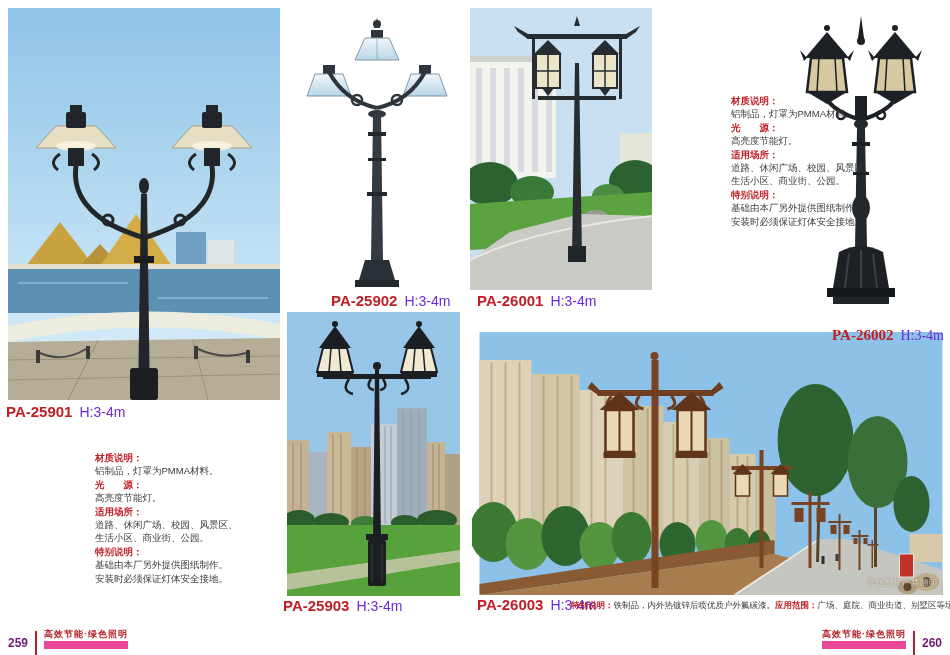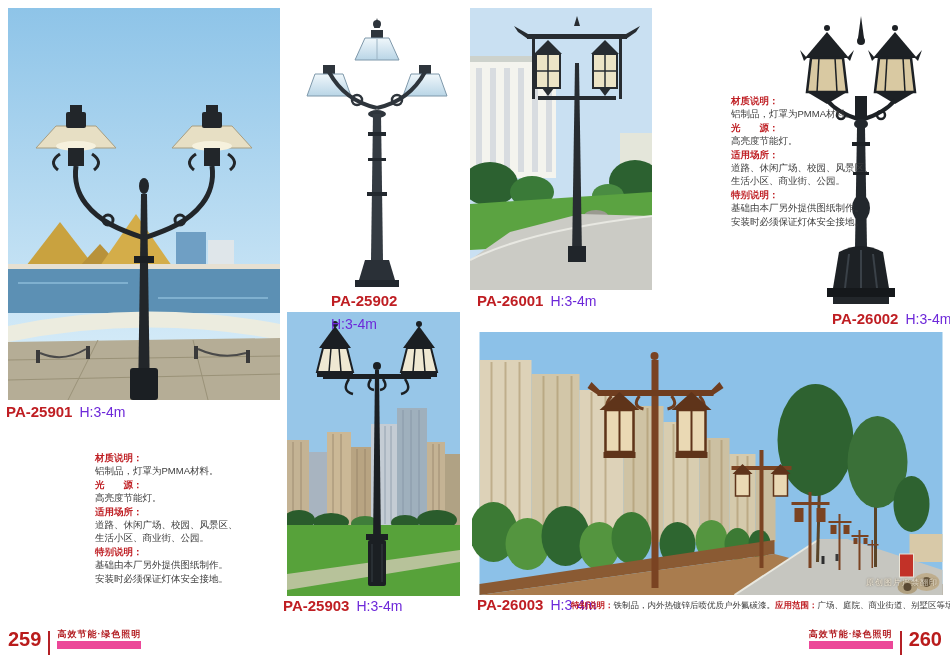--- a/index.html
+++ b/index.html
@@ -11,21 +11,21 @@
   .photo svg{display:block;width:100%;height:100%;}
   .prod-label{position:absolute;display:flex;align-items:baseline;gap:7px;white-space:nowrap;}
   .prod-label .code{font-weight:700;font-size:15px;color:#bf1e23;}
   .prod-label .spec{font-size:14px;color:#6d28d9;}
   .spec-block{position:absolute;width:215px;font-size:9.5px;line-height:13.4px;color:#3c3c3c;}
   .spec-block div{white-space:nowrap;}
   .spec-block .lbl{color:#bf1e23;font-weight:700;}
   .tech-note{position:absolute;font-size:8.5px;color:#3c3c3c;white-space:nowrap;}
   .tech-note .lbl{color:#bf1e23;font-weight:700;}
   .footer{position:absolute;top:619px;display:flex;align-items:flex-end;padding-bottom:3px;}
-  .footer .pg-num{font-size:20px;font-weight:700;color:#b91c1c;line-height:1;}
+  .footer .pg-num{font-size:12px;font-weight:700;color:#701a75;line-height:1;}
   .footer .slogan{font-size:9px;font-weight:700;color:#b42025;letter-spacing:1px;line-height:1;padding-bottom:2px;border-bottom:8px solid #ec4899;}
   .footer .v-rule{width:2px;background:#b42025;height:30px;margin:0 7px;position:relative;top:12px;}
   .watermark{position:absolute;right:12px;bottom:7px;font-size:8px;letter-spacing:1px;color:#efe8d6;opacity:.9;text-shadow:0 0 2px rgba(60,40,20,.8);}
 </style>
 </head>
 <body>
 
 <div class="page">
 
   <div class="photo" style="left:8px;top:8px;width:272px;height:392px;">
@@ -386,29 +386,29 @@
       <rect x="342" y="224" width="3" height="8" fill="#2e2e2e"></rect>
       <rect x="356" y="222" width="3" height="7" fill="#3a3a3a"></rect>
     </svg>
     <div class="watermark">原创图片严禁翻印</div>
   </div>
 
   <div class="prod-label" style="left:6px;top:403px;">
     <span class="code">PA-25901</span>
     <span class="spec">H:3-4m</span>
   </div>
-  <div class="prod-label" style="left:331px;top:292px;flex-direction:column;">
+  <div class="prod-label" style="left:331px;top:292px;">
     <span class="code">PA-25902</span>
     <span class="spec">H:3-4m</span>
   </div>
   <div class="prod-label" style="left:477px;top:292px;">
     <span class="code">PA-26001</span>
     <span class="spec">H:3-4m</span>
   </div>
-  <div class="prod-label" style="left:832px;top:310px;">
+  <div class="prod-label" style="left:832px;top:327px;font-family:Liberation Serif, serif;">
     <span class="code">PA-26002</span>
     <span class="spec">H:3-4m</span>
   </div>
   <div class="prod-label" style="left:283px;top:597px;">
     <span class="code">PA-25903</span>
     <span class="spec">H:3-4m</span>
   </div>
   <div class="prod-label" style="left:477px;top:596px;justify-content:flex-end;">
     <span class="code">PA-26003</span>
     <span class="spec">H:3-4m</span>

